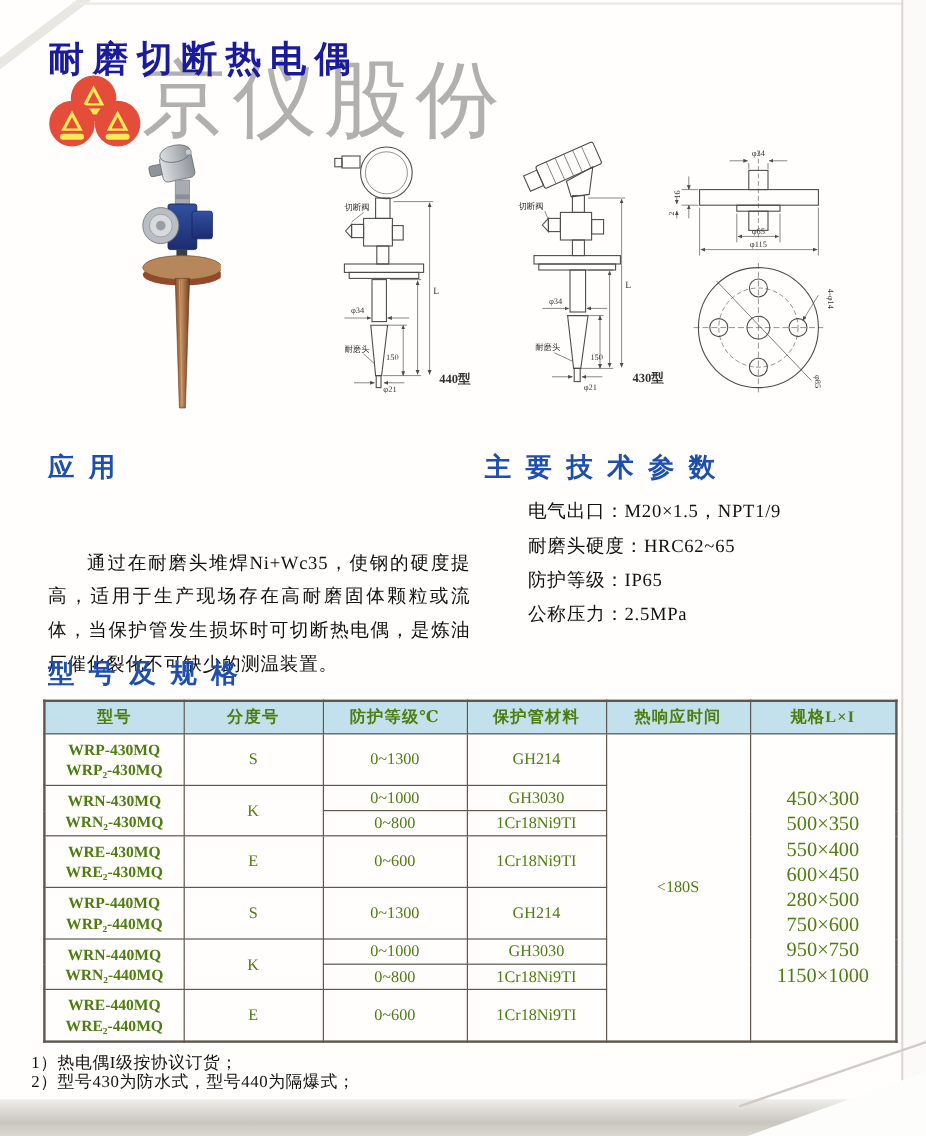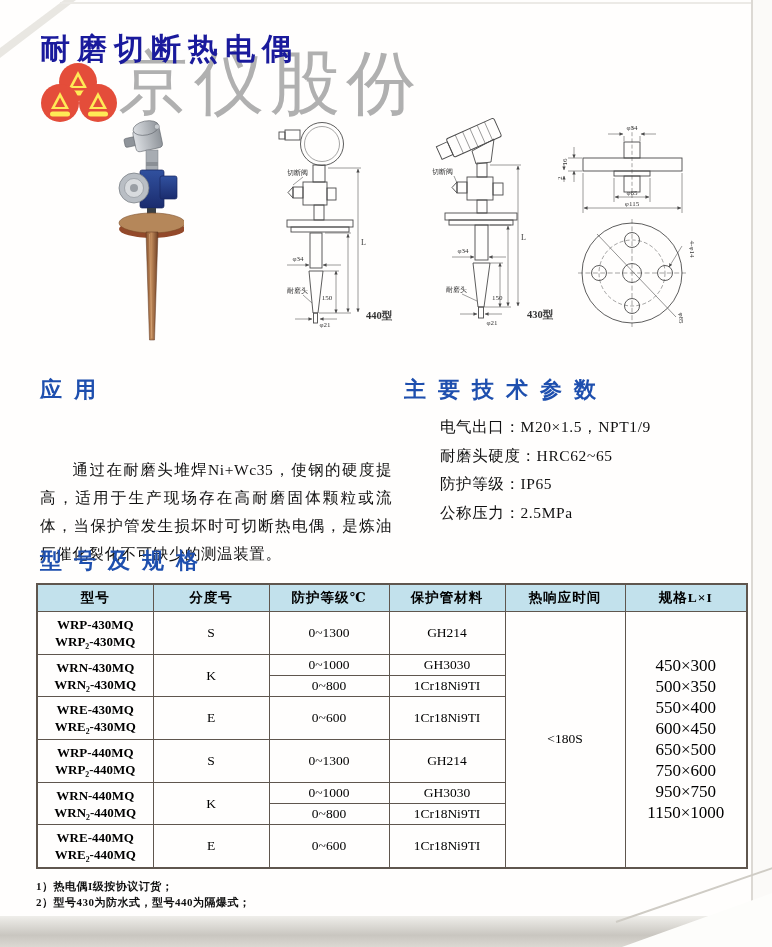--- a/index.html
+++ b/index.html
@@ -32,28 +32,28 @@
   .fig text{font-family:"Liberation Serif","DejaVu Serif",serif;fill:#333;}
 
   .sec-h{position:absolute;z-index:2;font-family:"Liberation Sans","DejaVu Sans",sans-serif;
         font-weight:bold;font-size:22px;letter-spacing:12px;color:#1e4fae;white-space:nowrap;}
   .app-body{position:absolute;left:40px;top:411px;width:352px;z-index:2;
         font-size:15.5px;line-height:28px;letter-spacing:.6px;text-align:justify;text-indent:2.1em;color:#111;margin-top:45px;}
   .param-list{position:absolute;left:440px;top:413px;z-index:2;font-size:15.5px;line-height:28.5px;
         letter-spacing:.6px;color:#111;white-space:nowrap;}
 
   table.spec{position:absolute;left:36px;top:583px;width:710px;z-index:2;border-collapse:collapse;
-        table-layout:fixed;font-size:13.5px;color:#000000;border:2px solid #5f564e;}
+        table-layout:fixed;font-size:13.5px;color:#4d7c0f;border:2px solid #5f564e;}
   table.spec th,table.spec td{border:1px solid #5f564e;text-align:center;vertical-align:middle;padding:0 2px;}
   table.spec th{height:26px;background:#c2e1ec;font-weight:bold;letter-spacing:1px;font-size:13.5px;}
   .r-full{height:43px;}
   .r-half{height:21px;}
   td.model{font-weight:bold;font-size:13px;line-height:17px;}
   td.sizes{font-size:17px;line-height:21px;}
-  .notes{position:absolute;left:36px;top:879px;z-index:2;font-size:11px;font-weight:700;
+  .notes{position:absolute;left:26px;top:879px;z-index:2;font-size:14px;font-weight:400;
         line-height:15.5px;letter-spacing:.5px;color:#111;white-space:nowrap;}
 </style>
 </head>
 <body>
 
 <div class="page">
 
   <div class="fold-tl-outer"></div>
   <div class="fold-tl-inner"></div>
   <div class="top-edge-line"></div>
@@ -336,21 +336,21 @@
         </td>
         <td>S</td>
         <td>0~1300</td>
         <td>GH214</td>
         <td rowspan="8">&lt;180S</td>
         <td rowspan="8" class="sizes">
           <div>450×300</div>
           <div>500×350</div>
           <div>550×400</div>
           <div>600×450</div>
-          <div>650×500</div>
+          <div>280×500</div>
           <div>750×600</div>
           <div>950×750</div>
           <div>1150×1000</div>
         </td>
       </tr>
       <tr class="r-half">
         <td rowspan="2" class="model">
           <div>WRN-430MQ</div>
           <div>WRN₂-430MQ</div>
         </td>

